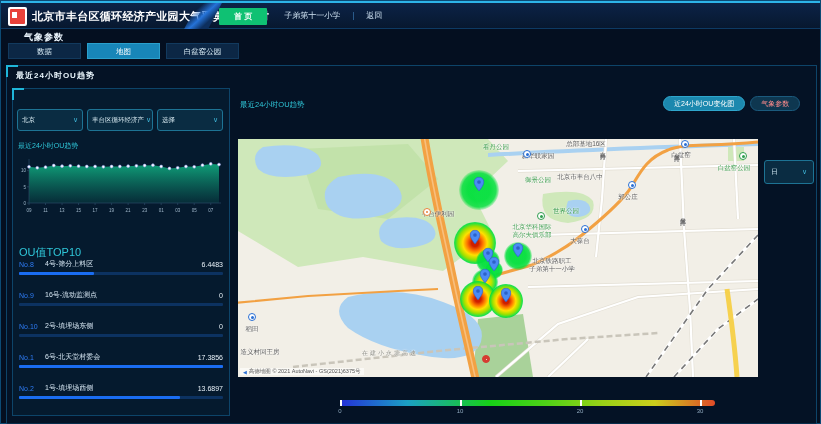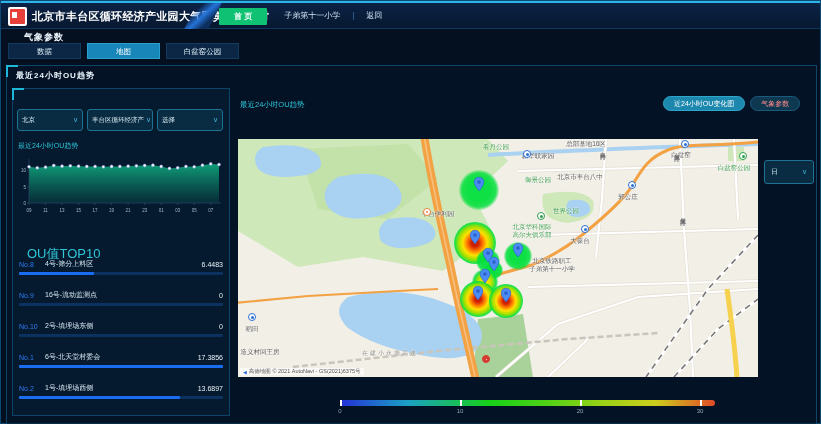--- a/index.html
+++ b/index.html
@@ -31,21 +31,21 @@
 .corner::before{content:"";position:absolute;left:-1px;top:-1px;width:10px;height:10px;border-left:2px solid #1fb6d9;border-top:2px solid #1fb6d9;z-index:5}
 .panel-title{position:absolute;left:9px;top:4px;font-size:8px;font-weight:bold;color:#e8f4fb;letter-spacing:1px}
 
 
 .sidebar{position:absolute;left:5px;top:22px;width:218px;height:328px;border:1px solid #0d4469;background:#051a2e}
 .filters{position:absolute;left:4px;top:20px;display:flex;gap:4px}
 .fselect{width:66px;height:22px;border:1px solid #1d7394;background:#0a2c42;border-radius:3px;display:flex;align-items:center;justify-content:space-between;padding:0 4px;font-size:6.5px;color:#dceef5;cursor:pointer;overflow:hidden;white-space:nowrap}
 .fselect .chev{color:#3fb6d8;font-size:7px;flex:none;margin-left:2px}
 .chart-title{position:absolute;left:5px;top:52px;font-size:7px;color:#2fc6d8}
 #trend-chart{position:absolute;left:2px;top:62px}
-.ranking-title{position:absolute;left:14px;top:156px;font-size:13px;color:#2fc6d8}
+.ranking-title{position:absolute;left:6px;top:156px;font-size:11px;color:#2fc6d8}
 .ranking{position:absolute;left:6px;top:170px;right:6px}
 .r-row{margin-bottom:15px}
 .r-top{display:flex;align-items:center;font-size:7px;height:10px}
 .r-rank{color:#2e7cf6;width:26px;flex:none}
 .r-name{color:#d6e6f2;flex:1;white-space:nowrap;overflow:hidden}
 .r-val{color:#e8f1f8}
 .r-bar{margin-top:3px;height:3px;background:#0c3261;position:relative;border-radius:1px}
 .r-fill{position:absolute;left:0;top:0;bottom:0;background:#1a6df2;border-radius:1px}
 
 

